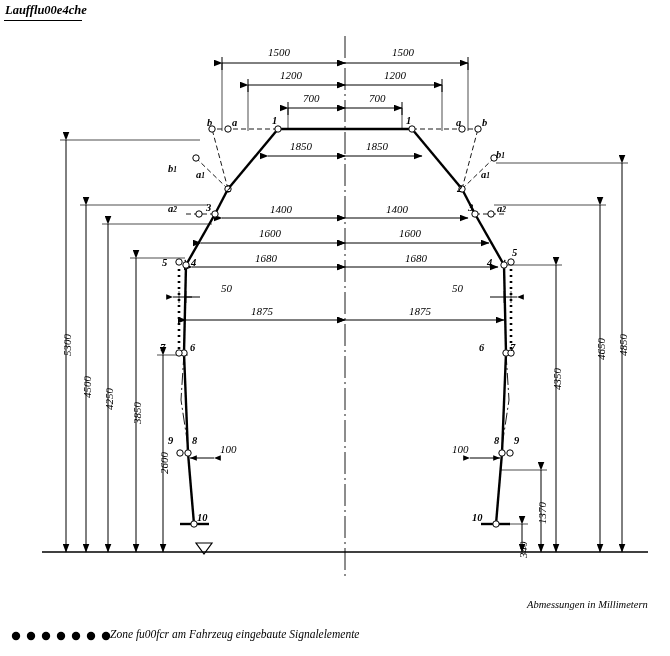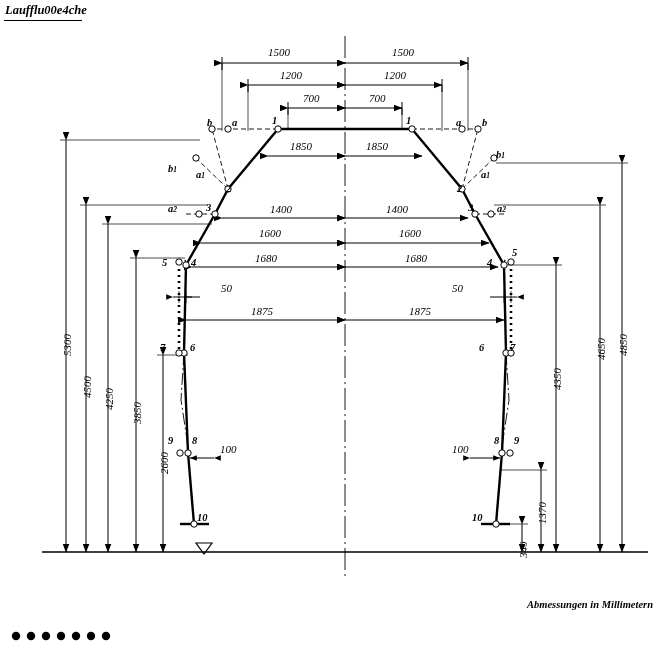--- a/index.html
+++ b/index.html
@@ -297,27 +297,28 @@
   <div class="lbl node" style="left:457px; top:184px;">2</div>
   <div class="lbl node" style="left:468px; top:203px;">3</div>
   <div class="lbl node" style="left:487px; top:258px;">4</div>
   <div class="lbl node" style="left:512px; top:248px;">5</div>
   <div class="lbl node" style="left:479px; top:343px;">6</div>
   <div class="lbl node" style="left:510px; top:343px;">7</div>
   <div class="lbl node" style="left:494px; top:436px;">8</div>
   <div class="lbl node" style="left:514px; top:436px;">9</div>
   <div class="lbl node" style="left:472px; top:513px;">10</div>
 
-  <div class="lbl caption" style="left:527px; top:600px;font-weight:bold;">Abmessungen in Millimetern</div>
+  <div class="lbl caption" style="left:527px; top:600px;">Abmessungen in Millimetern</div>
 
   <svg class="legend-dots" width="110" height="16" style="left:10px; top:628px;">
     <g fill="#000">
       <circle cx="6" cy="8" r="4.2"></circle>
       <circle cx="21" cy="8" r="4.2"></circle>
       <circle cx="36" cy="8" r="4.2"></circle>
       <circle cx="51" cy="8" r="4.2"></circle>
       <circle cx="66" cy="8" r="4.2"></circle>
       <circle cx="81" cy="8" r="4.2"></circle>
       <circle cx="96" cy="8" r="4.2"></circle>
     </g>
   </svg>
+  <div class="lbl legend" style="left:110px; top:629px;">Zone fu00fcr am Fahrzeug eingebaute Signalelemente</div>
 
 </div>
 
 </body></html>

